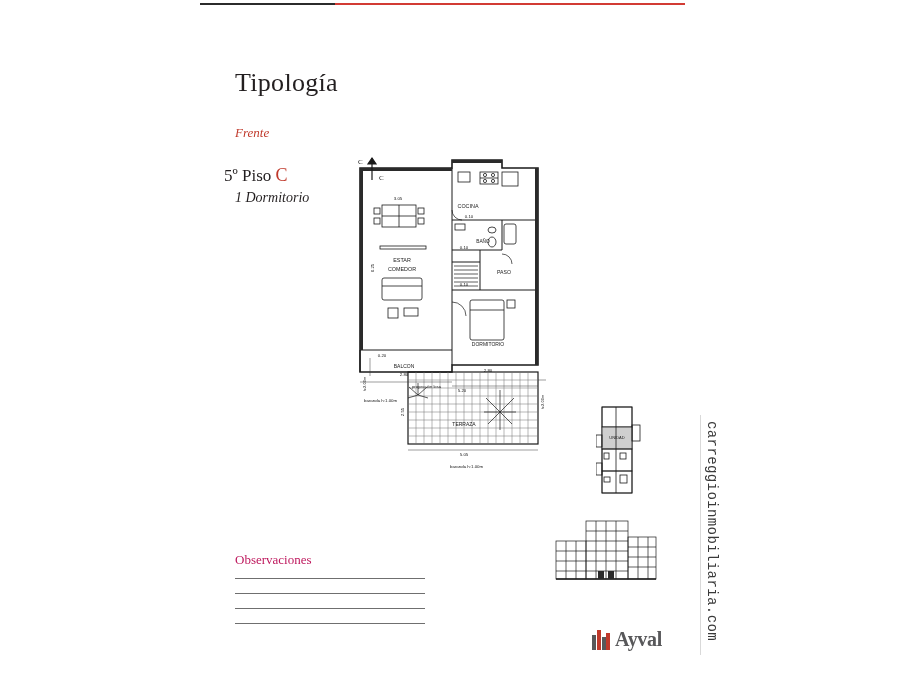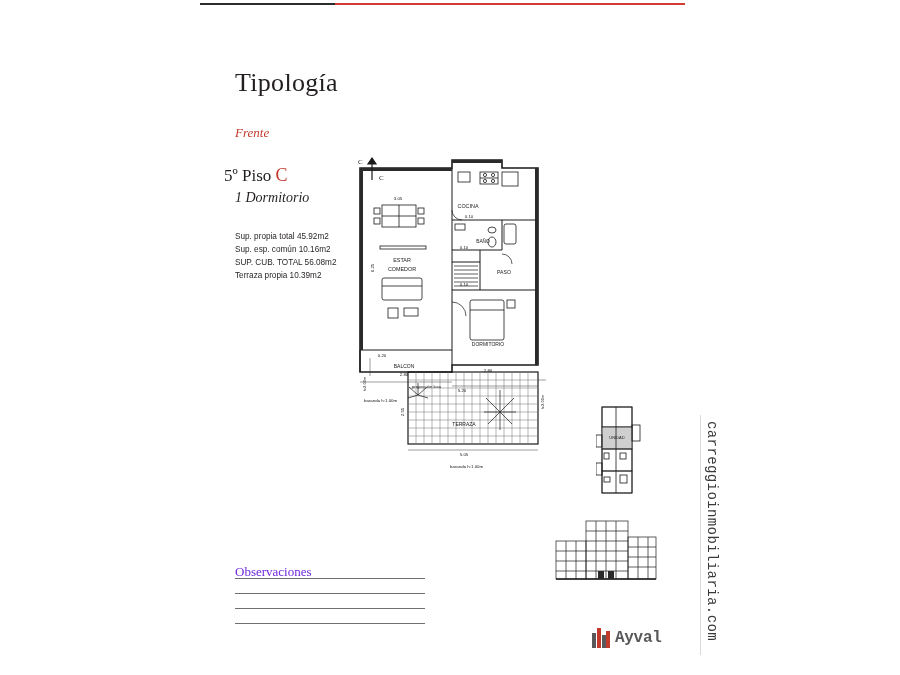--- a/index.html
+++ b/index.html
@@ -91,22 +91,21 @@
   }
   .areas div { white-space: nowrap; }
 
   
   .obs-title {
     position: absolute;
     left: 235px;
     top: 552px;
     font-family: "Liberation Serif", serif;
     font-size: 13px;
-    color: #6d28d9;
-    margin-top: 12px;
+    color: #be185d;
   }
   .obs-lines {
     position: absolute;
     left: 235px;
     top: 578px;
     width: 190px;
   }
   .obs-lines div {
     height: 1px;
     background: #6f6f6f;
@@ -145,22 +144,22 @@
     display: flex;
     align-items: center;
     gap: 5px;
   }
   .logo-mark {
     width: 18px;
     height: 20px;
     position: relative;
   }
   .logo-text {
-    font-family: Liberation Mono, monospace;
-    font-size: 16px;
+    font-family: Liberation Serif, serif;
+    font-size: 20px;
     font-weight: bold;
     color: #58585a;
     letter-spacing: -0.3px;
   }
 
   
   .plan {
     position: absolute;
     left: 352px;
     top: 150px;
@@ -193,26 +192,20 @@
   <div class="top-rule-red"></div>
 
   <div class="title">Tipología</div>
   <div class="subtitle">Frente</div>
 
   <div class="floor-line">
     <span>5º Piso </span><span class="unit">C</span>
   </div>
   <div class="rooms">1 Dormitorio</div>
 
-  <div class="areas">
-    <div>Sup. propia total 45.92m2</div>
-    <div>Sup. esp. común 10.16m2</div>
-    <div>SUP. CUB. TOTAL 56.08m2</div>
-    <div>Terraza propia 10.39m2</div>
-  </div>
 
   <div class="plan">
     <svg width="210" height="330" viewBox="0 0 210 330" xmlns="http://www.w3.org/2000/svg">
       <g stroke="#1a1a1a" fill="none" stroke-width="1.6">
 
         <path d="M8 18 L100 18 L100 10 L150 10 L150 18 L186 18 L186 215 L100 215 L100 222 L8 222 Z"></path>
       </g>
       <g stroke="#1a1a1a" fill="none" stroke-width="1">
 
         <path d="M100 18 L100 215"></path>

